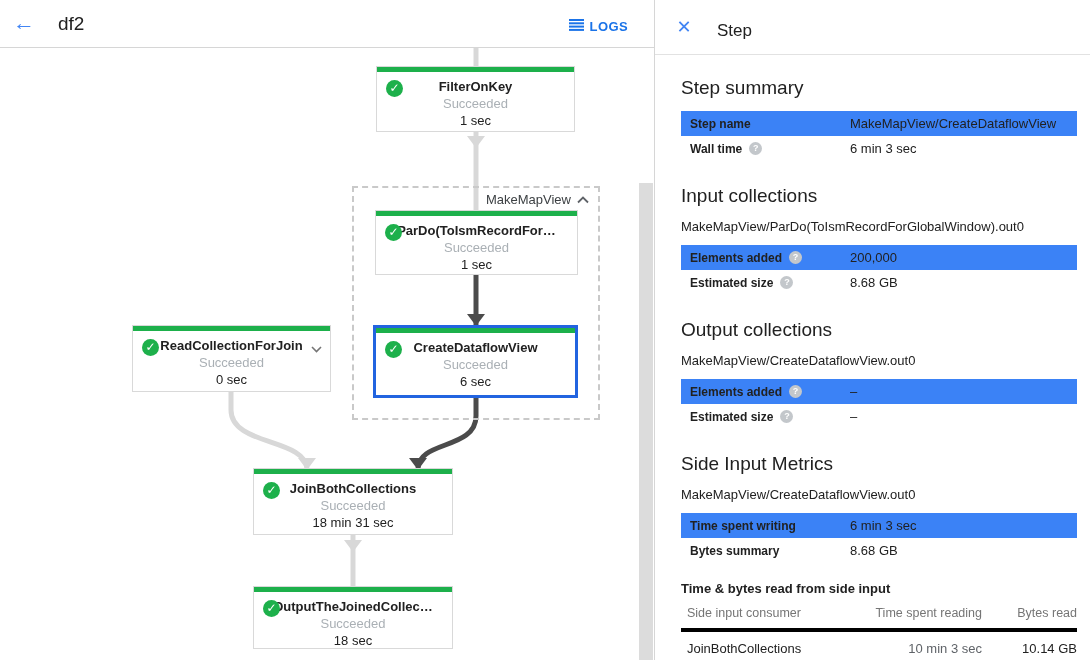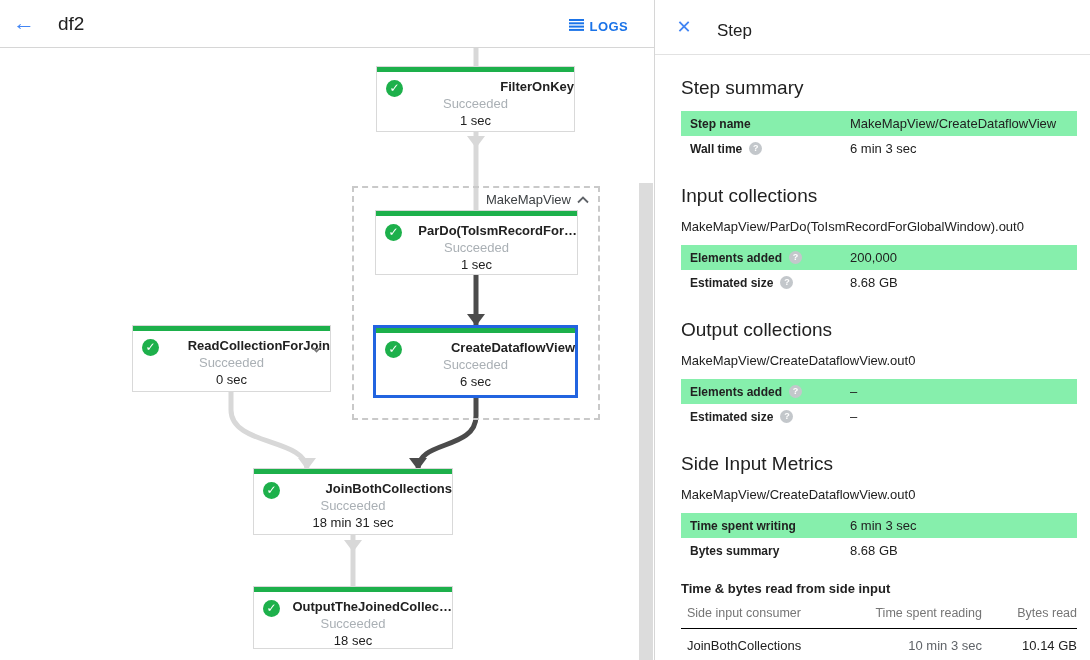--- a/index.html
+++ b/index.html
@@ -20,21 +20,21 @@
   .canvas { position:absolute; left:0; top:48px; width:654px; height:612px; }
   .conn-svg { position:absolute; left:0; top:0; }
 
   .vscrollbar { position:absolute; left:639px; top:135px; width:14px; height:477px;
     background:#dcdcdc; }
 
   .node { position:absolute; background:#fff; border:1px solid #d9d9d9; text-align:center;
     font-size:13px; cursor:pointer; }
   .node .topbar { height:5px; background:#1db04b; }
   .node .body { position:relative; padding-top:6px; }
-  .node .title { font-weight:bold; color:#212121; line-height:17px;text-align:right; }
+  .node .title { font-weight:bold; color:#212121; line-height:17px; }
   .node .status { color:#aab0b5; line-height:17px; }
   .node .time { color:#212121; line-height:17px; }
   .check { position:absolute; left:9px; top:8px; width:17px; height:17px; border-radius:50%;
     background:#1db04b; color:#fff; font-size:12px; line-height:17px; text-align:center;
     font-weight:bold; }
   .node.selected { border:3px solid #2264e0; }
   .node-chevron { position:absolute; right:8px; top:10px; }
 
   .group-box { position:absolute; left:352px; top:138px; width:248px; height:234px;
     border:2px dashed #c9c9c9; }
@@ -48,34 +48,34 @@
   .panel-header { height:55px; border-bottom:1px solid #e2e2e2; display:flex; align-items:center;
     padding-left:19px; }
   .close-btn { color:#4285f4; font-size:18px; width:20px; height:22px; line-height:22px;
     text-align:center; cursor:pointer; }
   .panel-title { margin-left:23px; font-size:17px; color:#212121;margin-top:8px; }
 
   .panel-body { padding:22px 13px 0 26px; }
   .sec-heading { font-size:19px; color:#212121; margin-bottom:12px; }
   .collection-name { font-size:13px; color:#212121; margin-bottom:11px; }
   .kv-row { display:flex; align-items:center; height:25px; padding-left:9px; font-size:13px; }
-  .kv-row.alt { background:#86efac; }
+  .kv-row.alt { background:#3b82f6; }
   .kv-label { width:160px; display:flex; align-items:center; font-size:12px; font-weight:bold;
     color:#212121; }
   .help-icon { display:inline-block; width:13px; height:13px; border-radius:50%;
     background:#c3c7cb; color:#fff; font-size:9px; font-weight:bold; line-height:13px;
     text-align:center; margin-left:7px; cursor:pointer; }
   .help-icon::after { content:"?"; }
   .kv-value { color:#212121; }
   .section { margin-bottom:24px; }
 
   .tbl-heading { font-size:13px; font-weight:bold; color:#212121; margin:2px 0 0 0; }
   table.side-tbl { width:100%; border-collapse:collapse; font-size:13px; margin-top:2px; }
   table.side-tbl th { font-weight:normal; color:#757575; font-size:12.5px; text-align:left;
-    padding:8px 0 8px 6px; border-bottom:1px solid #000000; }
+    padding:8px 0 8px 6px; border-bottom:4px solid #000000; }
   table.side-tbl th.num, table.side-tbl td.num { text-align:right; }
   table.side-tbl td { padding:9px 0 9px 6px; border-bottom:1px solid #e6e6e6; color:#212121; }
   table.side-tbl td.gray { color:#5f6368; }
   table.side-tbl .col2 { width:130px; }
   table.side-tbl .col3 { width:95px; }
 </style>
 </head>
 <body>
 
 <div class="graph-area">

